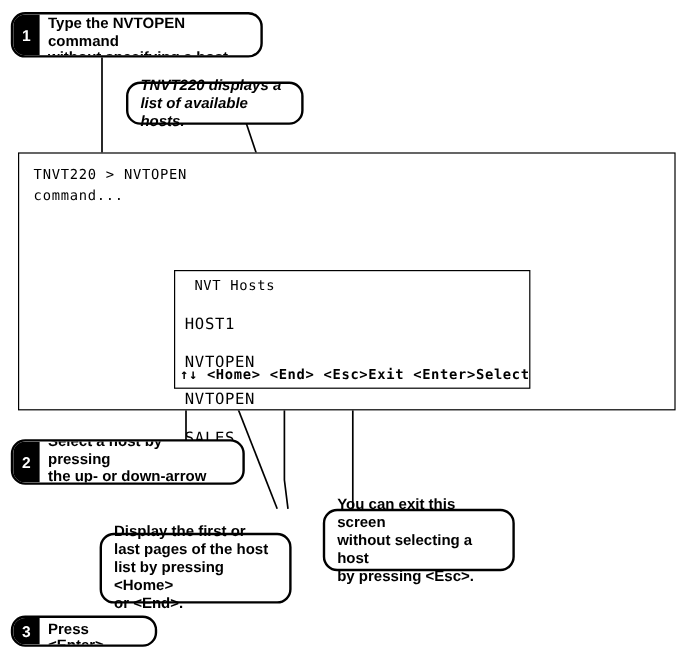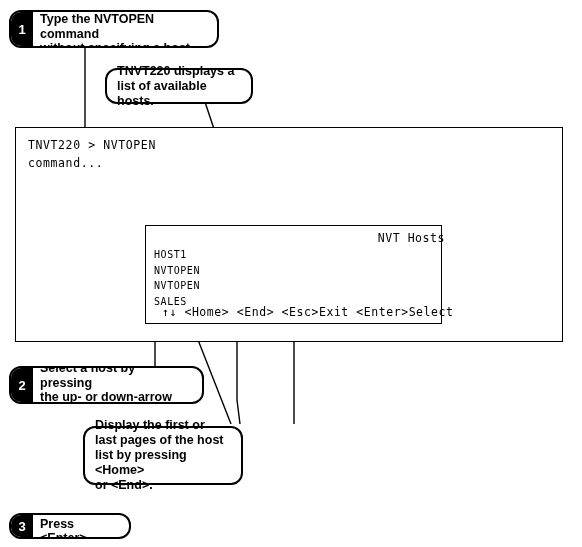--- a/index.html
+++ b/index.html
@@ -105,36 +105,38 @@
   .host-line {
     position: absolute;
     font-family: "DejaVu Sans Mono", "Liberation Mono", monospace;
     font-size: 11.5px;
     letter-spacing: 0.55px;
     color: #000000;
     white-space: pre;
   }
   #host-window-title {
     top: 5px;
-    left: 4px;
+    left: 16px;
     width: 100%;
-    text-align: right;
+    text-align: left;
   }
   #host-items { position: absolute; left: 8px; top: 21px; }
   #host-items .host-item {
     font-family: "DejaVu Sans Mono", "Liberation Mono", monospace;
-    font-size: 10px;
+    font-size: 13px;
     letter-spacing: 0.55px;
     line-height: 15.5px;
     color: #000000;
     white-space: pre;
+    margin-top: 16px;
   }
   #host-status-line {
-    left: 16px;
+    left: 4px;
     top: 79px;
+    font-weight: bold;
   }
 
   
   #overlay {
     position: absolute;
     left: 0; top: 0;
     width: 582px; height: 547px;
     pointer-events: none;
   }
 </style>
@@ -163,21 +165,21 @@
     <circle cx="294" cy="322" r="3" fill="#000"></circle>
     <line x1="294" y1="322" x2="294" y2="424" stroke="#000" stroke-width="1.4"></line>
   </svg>
 
   <div class="step-callout" id="step-1" style="left:9px; top:10px; width:210px; height:38px;">
     <div class="step-num">1</div>
     <div class="step-text">Type the NVTOPEN command
 without specifying a host.</div>
   </div>
 
-  <div class="note-bubble" id="note-tnvt220-displays" style="left:105px; top:68px; width:148px; height:36px;">TNVT220 displays a
+  <div class="note-bubble" id="note-tnvt220-displays" style="left:105px; top:68px; width:148px; height:36px;font-style:italic;">TNVT220 displays a
 list of available hosts.</div>
 
   <div id="terminal-screen">
     <div class="term-line" id="term-prompt-line">TNVT220 &gt; NVTOPEN</div>
     <div class="term-line" id="term-trying-line">command...</div>
   </div>
 
   <div id="host-window">
     <div class="host-line" id="host-window-title">NVT Hosts</div>
     <div id="host-items">
@@ -188,24 +190,27 @@
     </div>
     <div class="host-line" id="host-status-line">↑↓ &lt;Home&gt; &lt;End&gt; &lt;Esc&gt;Exit &lt;Enter&gt;Select</div>
   </div>
 
   <div class="step-callout" id="step-2" style="left:9px; top:366px; width:195px; height:38px;">
     <div class="step-num">2</div>
     <div class="step-text">Select a host by pressing
 the up- or down-arrow keys.</div>
   </div>
 
-  <div class="note-bubble" id="note-home-end" style="left:83px; top:426px; width:160px; height:59px;">Display the first or
+  <div class="note-bubble" id="note-home-end" style="left:83px; top:444px; width:160px; height:59px;">Display the first or
 last pages of the host
 list by pressing &lt;Home&gt;
 or &lt;End&gt;.</div>
 
+  <div class="note-bubble" id="note-esc-exit" style="left:269px; top:424px; width:160px; height:52px;">You can exit this screen
+without selecting a host
+by pressing &lt;Esc&gt;.</div>
 
   <div class="step-callout" id="step-3" style="left:9px; top:513px; width:122px; height:26px;">
     <div class="step-num">3</div>
     <div class="step-text">Press &lt;Enter&gt;.</div>
   </div>
 
 </div>
 
 </body></html>

